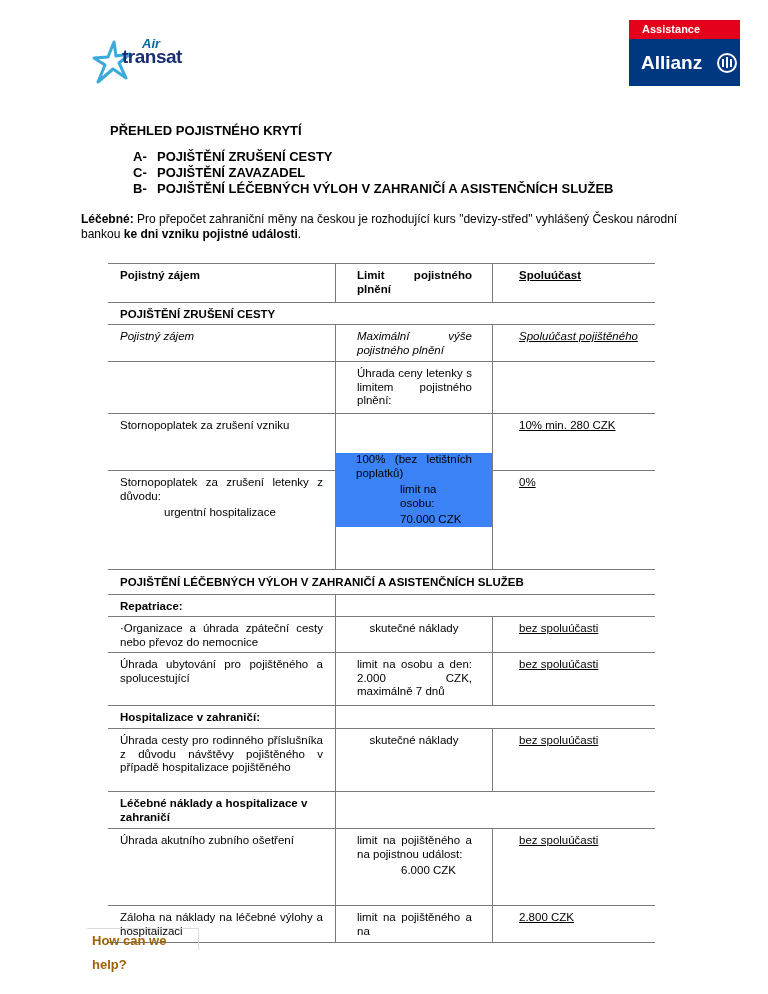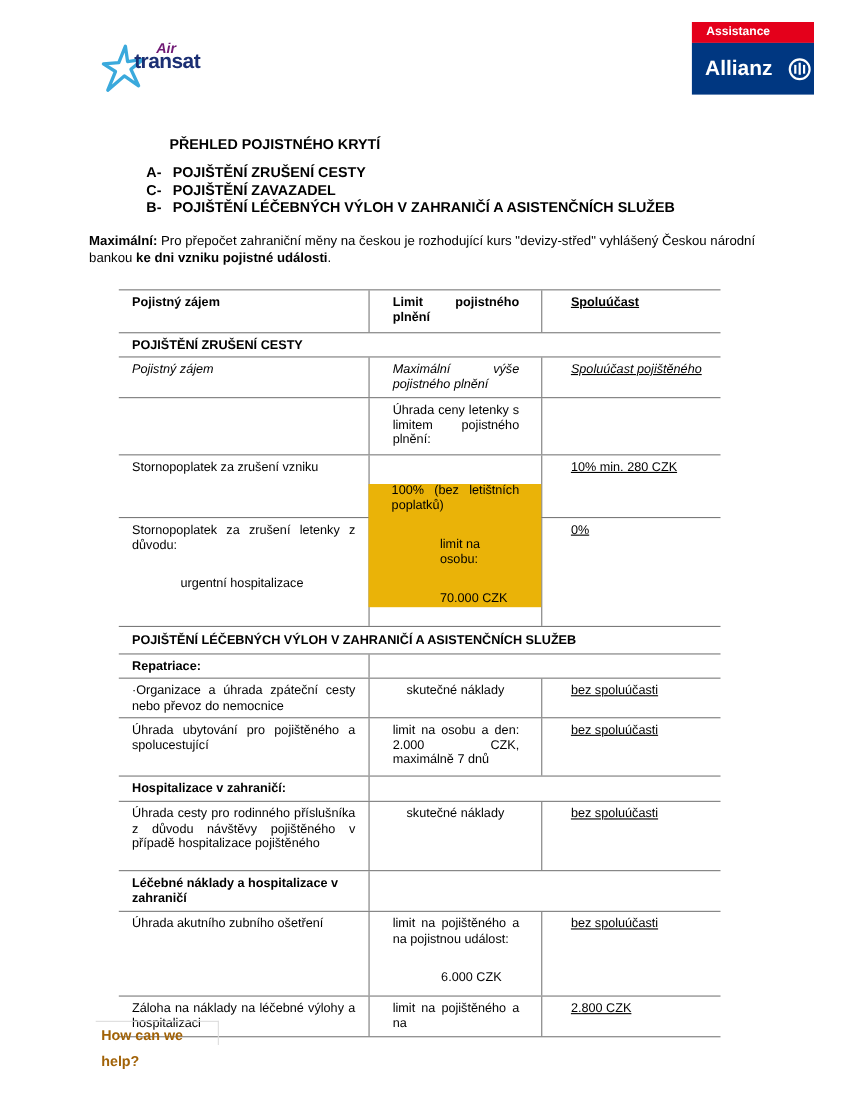--- a/index.html
+++ b/index.html
@@ -3,53 +3,53 @@
 <meta charset="utf-8">
 <style>
   html, body { margin: 0; padding: 0; background: #ffffff; }
   body { width: 768px; height: 994px; position: relative; overflow: hidden;
          font-family: "Liberation Sans", sans-serif; color: #000; }
   .abs { position: absolute; }
 
   
   #airtransat { left: 92px; top: 36px; width: 120px; height: 50px; }
   #airtransat .air { position: absolute; left: 50px; top: 0px; font-size: 13px; font-weight: bold;
-                     color: #701a75; font-style: italic; }
+                     color: #0369a1; font-style: italic; }
   #airtransat .transat { position: absolute; left: 30px; top: 10px; font-size: 19px; font-weight: bold;
                          color: #1b2f73; letter-spacing: -0.5px; }
   #airtransat svg { position: absolute; left: 0; top: 4px; }
 
   
   #allianz { left: 629px; top: 20px; width: 111px; height: 66px; }
   #allianz .assist { height: 19px; background: #e4001b; color: #fff; font-size: 11px; font-weight: bold;
                      padding-left: 13px; line-height: 19px; }
   #allianz .brand { height: 47px; background: #003781; color: #fff; font-size: 19px; font-weight: bold;
                     display: flex; align-items: center; padding-left: 12px; gap: 15px; }
   #allianz .eagle { width: 20px; height: 20px; border: 2px solid #fff; border-radius: 50%; box-sizing: border-box;
                     display: flex; align-items: center; justify-content: center; gap: 2px; }
   #allianz .eagle i { display: block; width: 2px; background: #fff; }
 
-  .title { left: 110px; top: 123px; font-size: 13px; font-weight: bold; margin-left: 44px; }
+  .title { left: 110px; top: 123px; font-size: 13px; font-weight: bold; }
   .sections { left: 133px; top: 149px; font-size: 13px; font-weight: bold; line-height: 16px; }
   .sections .letter { display: inline-block; width: 24px; }
 
   .note { left: 81px; top: 212px; width: 610px; font-size: 12px; line-height: 15px; }
 
   
   .tbl { position: absolute; left: 108px; top: 263px; width: 547px; }
   .row { position: relative; display: flex; border-top: 1.5px solid #7a7a7a; font-size: 11.5px; line-height: 13.5px; }
   .row.last { border-bottom: 1.5px solid #7a7a7a; }
   .c1 { width: 227px; box-sizing: border-box; padding: 5px 12px 4px 12px; text-align: justify; }
   .c2 { width: 157px; box-sizing: border-box; padding: 5px 20px 4px 21px; text-align: justify; border-left: 1.5px solid #7a7a7a; }
   .c3 { flex: 1; box-sizing: border-box; padding: 5px 10px 4px 26px; border-left: 1.5px solid #7a7a7a; text-decoration: underline; }
   .full { width: 100%; box-sizing: border-box; padding: 5px 12px 3px 12px; font-weight: bold; font-size: 11.5px; }
   .b { font-weight: bold; }
   .it { font-style: italic; }
   .ctr { text-align: center; padding-left: 4px; padding-right: 4px; }
-  .gap { margin-top: 22px; padding-left: 44px; }
+  .gap { margin-top: 3px; padding-left: 44px; }
 
   #help { left: 87px; top: 928px; width: 112px; height: 22px; border-top: 1px solid #ddd; border-right: 1px solid #ddd;
           color: #a16207; font-weight: bold; font-size: 13px; line-height: 24px; padding-left: 5px; box-sizing: border-box; }
 </style>
 </head>
 <body>
 
 <div id="airtransat" class="abs">
   <svg width="40" height="44" viewBox="0 0 40 44">
     <path d="M22 2 L24 16 L38 14 L27 23 L34 38 L21 29 L6 42 L13 25 L2 18 L16 17 Z" fill="none" stroke="#3aa9dc" stroke-width="3" stroke-linejoin="round"></path>
@@ -71,21 +71,21 @@
 </div>
 
 <div class="abs title">PŘEHLED POJISTNÉHO KRYTÍ</div>
 
 <div class="abs sections">
   <div><span class="letter">A-</span><span>POJIŠTĚNÍ ZRUŠENÍ CESTY</span></div>
   <div><span class="letter">C-</span><span>POJIŠTĚNÍ ZAVAZADEL</span></div>
   <div><span class="letter">B-</span><span>POJIŠTĚNÍ LÉČEBNÝCH VÝLOH V ZAHRANIČÍ A ASISTENČNÍCH SLUŽEB</span></div>
 </div>
 
-<div class="abs note"><b>Maximální:</b><span> Pro přepočet zahraniční měny na českou je rozhodující kurs "devizy-střed" vyhlášený Českou národní bankou </span><b>ke dni vzniku pojistné události</b><span>.</span></div>
+<div class="abs note"><b>Léčebné:</b><span> Pro přepočet zahraniční měny na českou je rozhodující kurs "devizy-střed" vyhlášený Českou národní bankou </span><b>ke dni vzniku pojistné události</b><span>.</span></div>
 
 <div class="tbl">
   <div class="row" style="height:38px">
     <div class="c1 b">Pojistný zájem</div>
     <div class="c2 b">Limit pojistného plnění</div>
     <div class="c3 b">Spoluúčast</div>
   </div>
 
   <div class="row" style="height:21px">
     <div class="full">POJIŠTĚNÍ ZRUŠENÍ CESTY</div>
@@ -100,21 +100,21 @@
   <div class="row" style="height:51px">
     <div class="c1"></div>
     <div class="c2">Úhrada ceny letenky s limitem pojistného plnění:</div>
     <div class="c3"></div>
   </div>
 
   <div class="row" style="height:56px; border-bottom:none">
     <div class="c1">Stornopoplatek za zrušení vzniku</div>
     <div class="c2" style="border-bottom:none"></div>
     <div class="c3">10% min. 280 CZK</div>
-    <div style="position:absolute; left:227px; top:26px; width:157px; padding:0 20px 0 21px; box-sizing:border-box; z-index:2; background:#eab308; font-size:11.5px; line-height:13.5px;">
+    <div style="position:absolute; left:227px; top:39px; width:157px; padding:0 20px 0 21px; box-sizing:border-box; z-index:2; background:#3b82f6; font-size:11.5px; line-height:13.5px;">
       <div style="text-align:justify; text-align-last:justify;">100% (bez letištních poplatků)</div>
       <div class="gap">limit na osobu:</div>
       <div class="gap">70.000 CZK</div>
     </div>
   </div>
 
   <div class="row" style="height:98px; border-top-color:#7a7a7a">
     <div class="c1">
       <div>Stornopoplatek za zrušení letenky z důvodu:</div>
       <div class="gap">urgentní hospitalizace</div>

